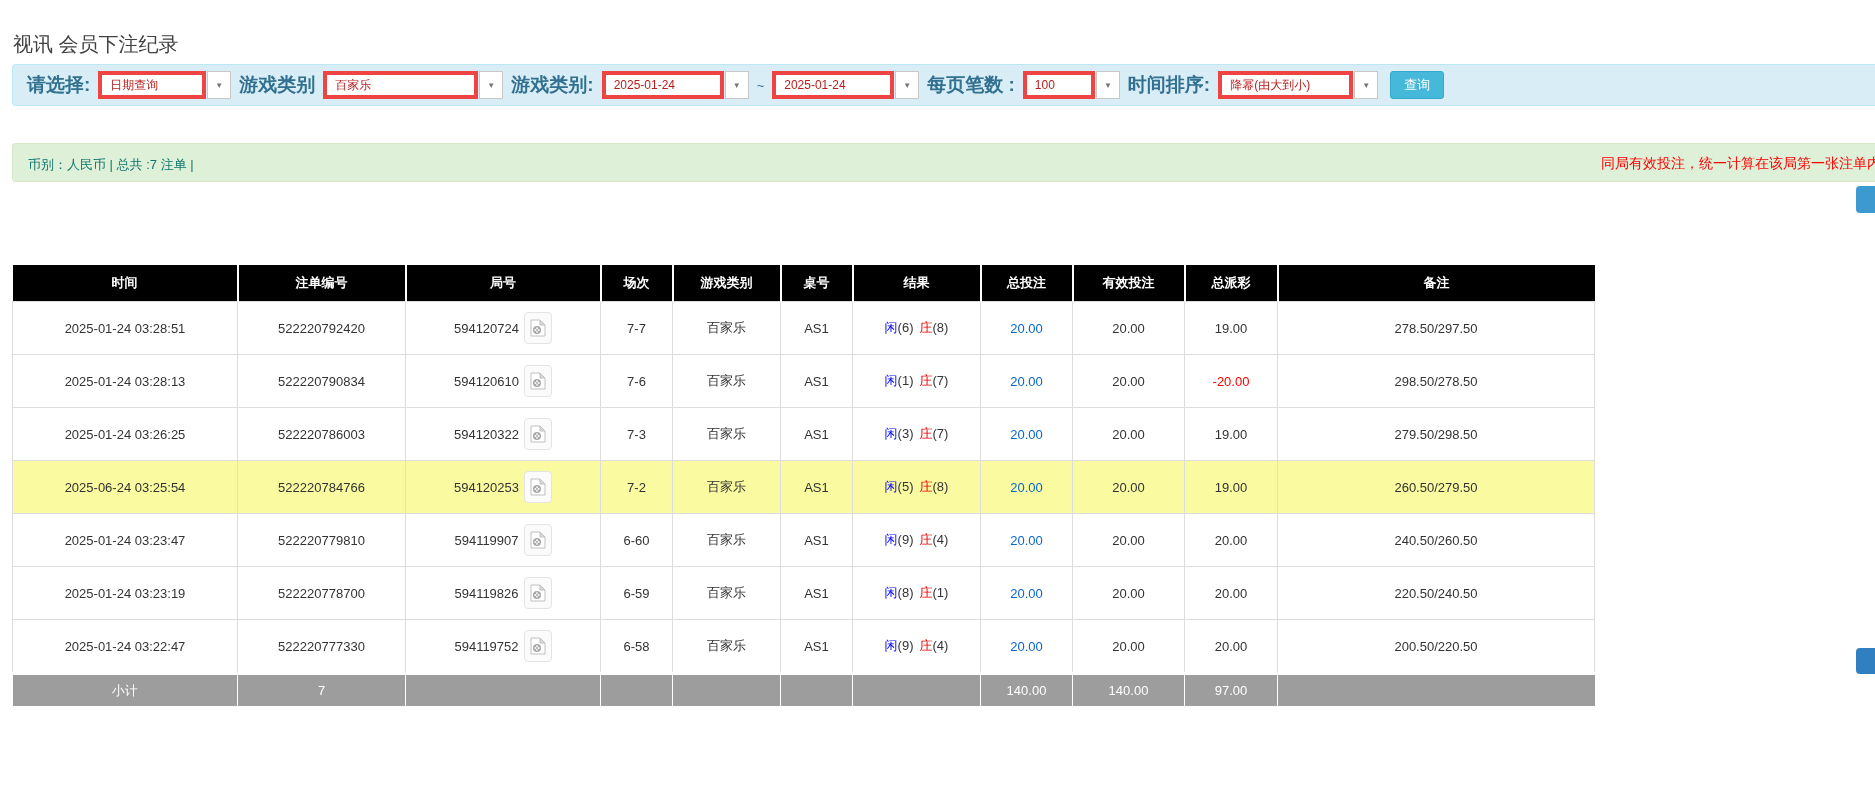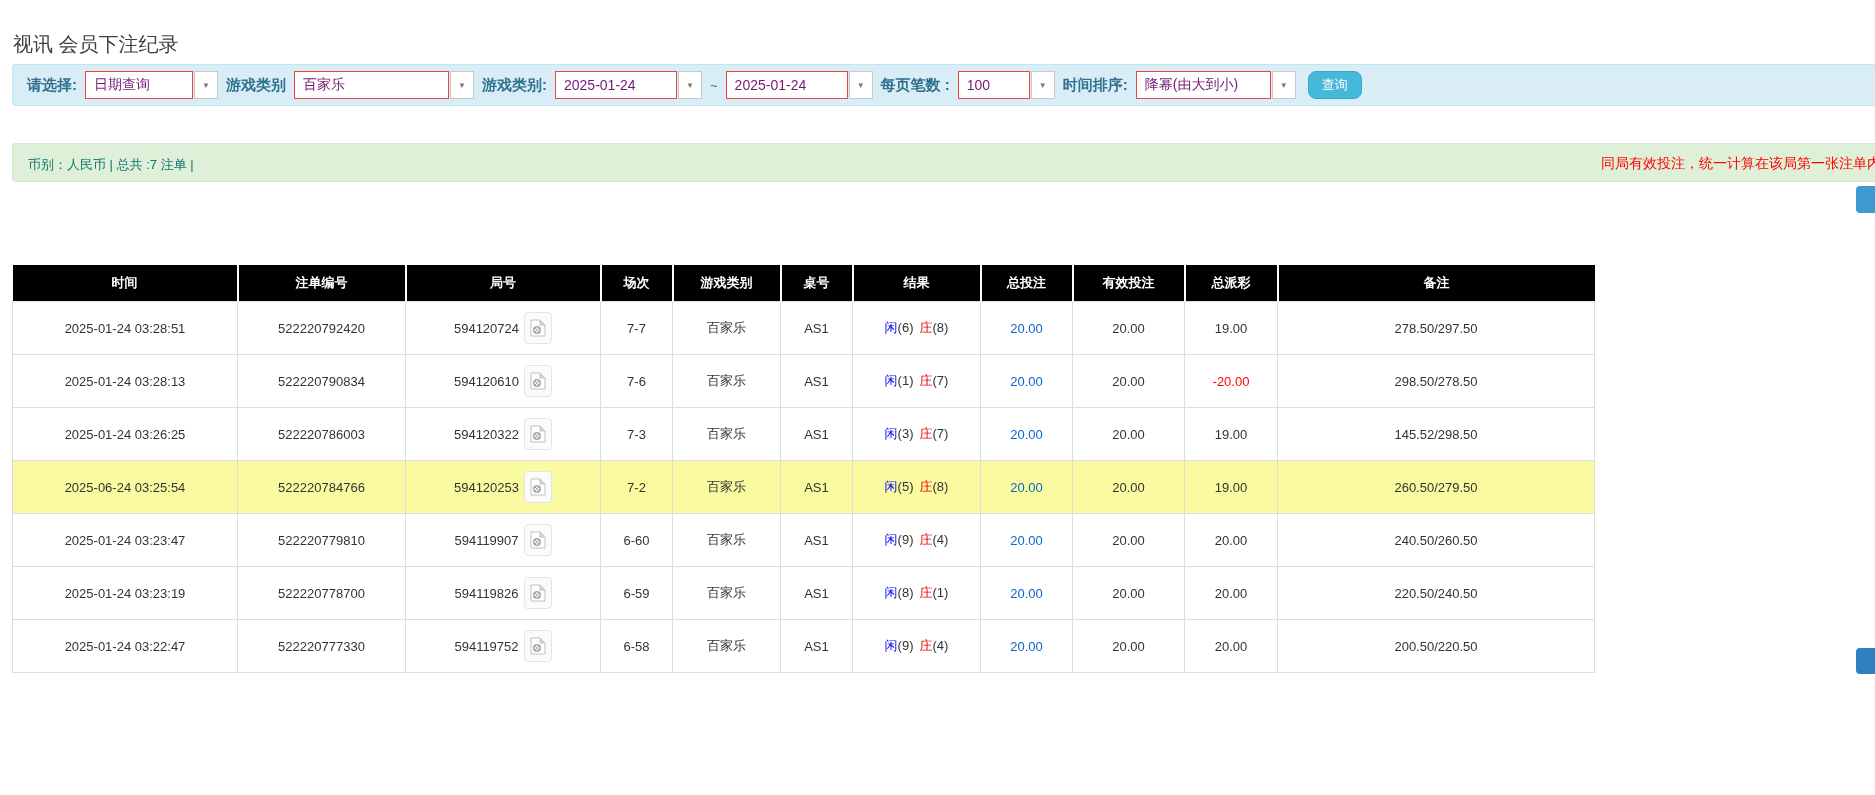--- a/index.html
+++ b/index.html
@@ -12,33 +12,33 @@
     --banker-red:#e60000;--negative-red:#ff0000;--header-bg:#000000;--footer-bg:#9d9d9d;
     --filter-bar-bg:#d9edf7;--summary-bg:#dff0d8;--notice-red:#ff0000;
   }
   .page-title{position:absolute;left:13px;top:18px;font-size:20px;color:#404040;font-weight:400;}
 
   .filter-bar{
     position:absolute;left:12px;top:64px;right:0;height:42px;box-sizing:border-box;
     background:var(--filter-bar-bg);border:1px solid #bce8f1;border-right:none;
     border-radius:4px 0 0 4px;display:flex;align-items:center;gap:8px;padding-left:14px;
   }
-  .flabel{font-size:15px;font-weight:bold;color:#31708f;white-space:nowrap;}
+  .flabel{font-size:19px;font-weight:bold;color:#31708f;white-space:nowrap;}
   .combo{display:flex;align-items:stretch;height:28px;}
   .combo-text{
     display:flex;align-items:center;box-sizing:border-box;padding:0 8px;
-    border:1px solid #ef4444;background:#fff;font-size:14px;color:#701a75;white-space:nowrap;overflow:hidden;
+    border:4px solid #ef4444;background:#fff;font-size:12px;color:#b91c1c;white-space:nowrap;overflow:hidden;
   }
   .combo-arrow{
     width:22px;margin-left:1px;border:1px solid #c8c8c8;background:#fff;
     display:flex;align-items:center;justify-content:center;font-size:8px;color:#777;cursor:pointer;
   }
   .tilde{font-size:13px;color:#31708f;}
   .search-btn{
-    height:28px;padding:0 13px;background:var(--accent);border:1px solid #35a9cc;border-radius:8px;
+    height:28px;padding:0 13px;background:var(--accent);border:1px solid #35a9cc;border-radius:3px;
     color:#fff;font-size:13px;cursor:pointer;margin-left:4px;
   }
 
   .summary-bar{
     position:absolute;left:12px;top:143px;right:0;height:39px;box-sizing:border-box;
     background:var(--summary-bg);border:1px solid #d6e9c6;border-right:none;
     border-radius:4px 0 0 4px;overflow:hidden;
   }
   .summary-left{position:absolute;left:15px;top:12px;font-size:13px;color:#0f766e;white-space:nowrap;}
   .summary-notice{position:absolute;left:1588px;top:11px;font-size:14px;color:var(--notice-red);white-space:nowrap;}
@@ -218,21 +218,21 @@
                 <circle cx="7" cy="11" r="0.5" fill="#fff"></circle>
               </svg>
             </span></span></td>
         <td>7-3</td>
         <td>百家乐</td>
         <td>AS1</td>
         <td><span class="res-p">闲</span><span class="res-n">(3)</span><span class="res-b">庄</span><span class="res-n">(7)</span></td>
         <td><span class="bet-link">20.00</span></td>
         <td>20.00</td>
         <td><span class="">19.00</span></td>
-        <td>145.52/298.50</td>
+        <td>279.50/298.50</td>
       </tr>
       <tr class="hl">
         <td>2025-06-24 03:25:54</td>
         <td>522220784766</td>
         <td><span class="round-cell">594120253<span class="vicon">
               <svg width="16" height="18" viewBox="0 0 16 18">
                 <path d="M1 1h9l5 5v11H1z" fill="#ffffff" stroke="#c0c0c0"></path>
                 <path d="M10 1l5 5h-5z" fill="#d8d8d8" stroke="#c0c0c0"></path>
                 <circle cx="7" cy="11" r="4" fill="#a8a8a8"></circle>
                 <circle cx="7" cy="9.2" r="0.9" fill="#fff"></circle>
@@ -316,14 +316,27 @@
             </span></span></td>
         <td>6-58</td>
         <td>百家乐</td>
         <td>AS1</td>
         <td><span class="res-p">闲</span><span class="res-n">(9)</span><span class="res-b">庄</span><span class="res-n">(4)</span></td>
         <td><span class="bet-link">20.00</span></td>
         <td>20.00</td>
         <td><span class="">20.00</span></td>
         <td>200.50/220.50</td>
       </tr>
+      <tr class="foot">
+        <td>小计</td>
+        <td>7</td>
+        <td></td>
+        <td></td>
+        <td></td>
+        <td></td>
+        <td></td>
+        <td>140.00</td>
+        <td>140.00</td>
+        <td>97.00</td>
+        <td></td>
+      </tr>
     </tbody>
   </table>
 
 </body></html>

